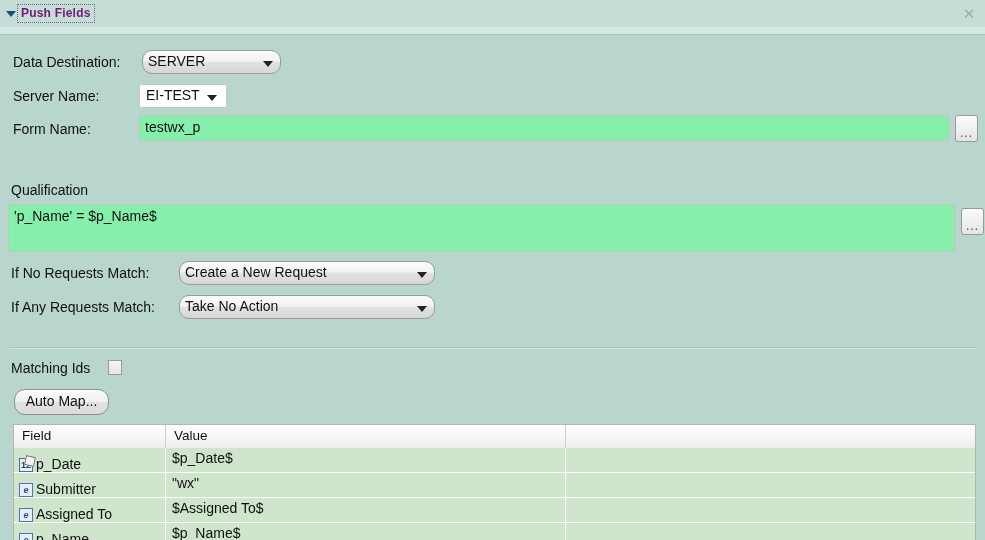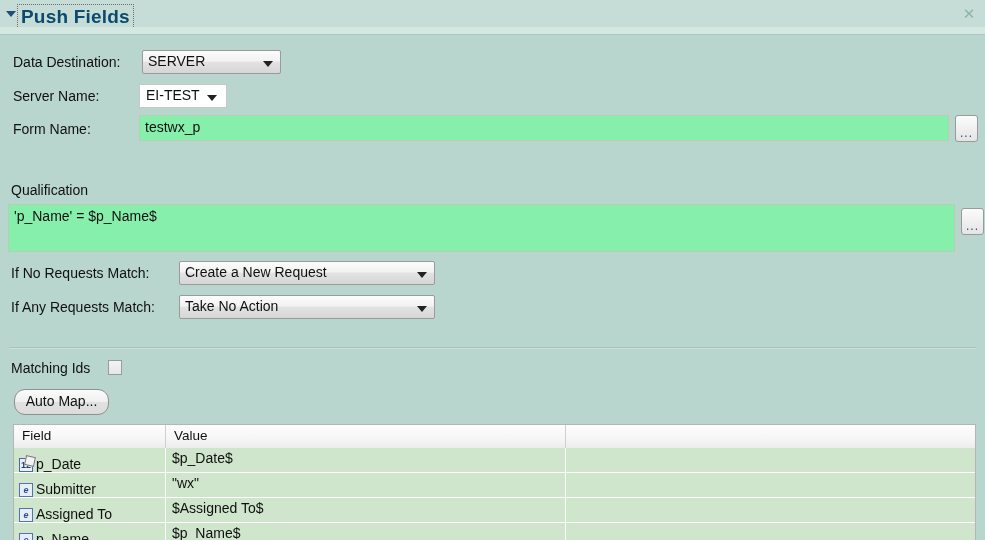--- a/index.html
+++ b/index.html
@@ -29,23 +29,23 @@
     width: 0; height: 0;
     border-left: 5px solid transparent;
     border-right: 5px solid transparent;
     border-top: 6px solid #1f4e79;
   }
   .panel-title {
     position: absolute;
     left: 17px; top: 4px;
     padding: 1px 3px 2px 3px;
     border: 1px dotted #6d6d6d;
-    color: #0c4a6e;
+    color: #701a75;
     font-weight: bold;
-    font-size: 19px;
+    font-size: 12px;
     letter-spacing: .2px;
   }
   .close-icon {
     position: absolute;
     right: 8px; top: 6px;
     width: 16px; height: 16px;
     color: #8fb3aa;
     font-size: 15px;
     line-height: 16px;
     text-align: center;
@@ -76,21 +76,21 @@
     font-size: 14px;
     color: #101010;
   }
 
   
   .combo {
     position: absolute;
     box-sizing: border-box;
     background: linear-gradient(to bottom, #fcfcfc 0%, #f2f2f2 45%, #e2e2e2 52%, #d6d6d6 100%);
     border: 1px solid #9a9a9a;
-    border-radius: 2px;
+    border-radius: 10px;
     height: 24px;
     cursor: pointer;
   }
   .combo .cb-text {
     position: absolute;
     left: 5px; top: 2px;
     font-size: 14px;
     color: #101010;
     white-space: nowrap;
   }

